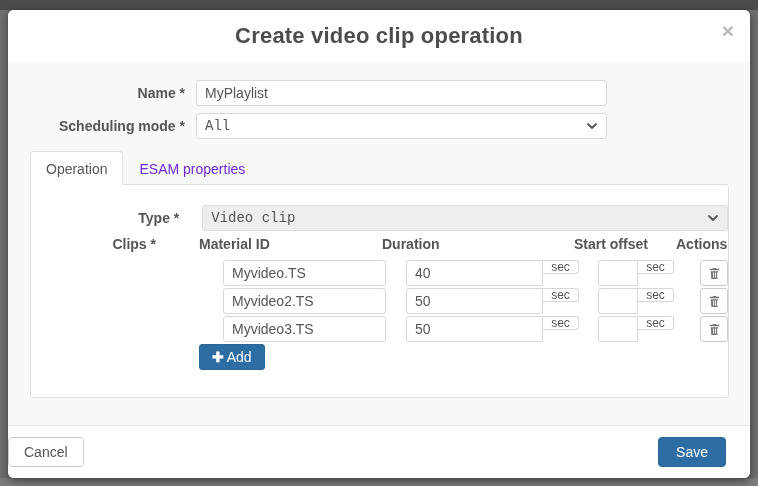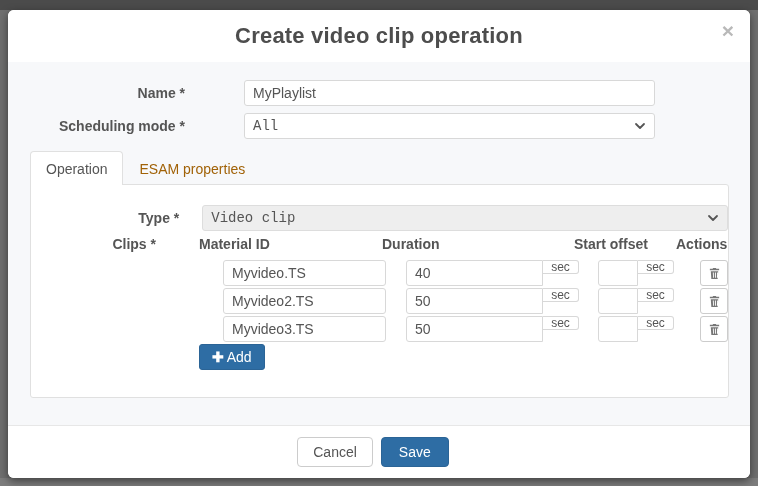--- a/index.html
+++ b/index.html
@@ -32,39 +32,39 @@
     font-size:21px; font-weight:bold; color:#b9b9b9;
     background:none; border:none; cursor:pointer; line-height:1;
   }
   .modal-body { background:#f7f8fa; flex:1 1 auto; padding-top:18px; }
 
   .form-row { display:flex; align-items:center; margin-bottom:7px; padding-left:22px; }
   .form-label {
     width:155px; margin-right:11px; text-align:right;
     font-size:14px; font-weight:bold; color:#555;
   }
-  .control { position:relative; width:411px; height:26px;margin-left:48px; }
+  .control { position:relative; width:411px; height:26px; }
   .text-input, .select-box {
     width:100%; height:26px;
     border:1px solid #d8d8d8; border-radius:3px;
     background:#fff; color:#555;
     font-family:"Liberation Sans", sans-serif; font-size:14px;
     padding:2px 8px; outline:none;
   }
   .select-box { display:flex; align-items:center; justify-content:space-between; cursor:pointer;font-family:Liberation Mono, monospace; }
   .chev { width:12px; height:12px; flex:0 0 auto; color:#555; }
 
   .tabs { display:flex; align-items:flex-end; padding-left:22px; margin-top:12px; }
   .tab {
     font-size:14px; font-weight:normal; padding:9px 15px 8px; cursor:pointer;
     border:1px solid transparent; border-bottom:none;
     margin-bottom:-1px; border-radius:4px 4px 0 0;
   }
   .tab.active { background:#fff; border-color:#e0e0e0; color:#555; }
-  .tab.inactive { color:#a16207; }
+  .tab.inactive { color:#6d28d9; }
 
   .tab-panel {
     margin:0 21px 0 22px; background:#fff;
     border:1px solid #e0e0e0; border-radius:0 3px 3px 3px;
     height:214px; padding:20px 0 0 20px;
   }
   .type-row { display:flex; align-items:center; margin-bottom:3px; }
   .inner-label { width:132px; margin-right:23px; text-align:right; font-size:14px; font-weight:bold; color:#555; }
   .type-control { position:relative; width:541px; height:26px; }
   .select-box.disabled { background:#eee; border-color:#ddd; cursor:default; }
@@ -97,22 +97,22 @@
     margin-top:0; height:26px; padding:0 12px;
     background:#2e6da4; border:1px solid #2b6496; border-radius:3px;
     color:#fff; font-size:14px; cursor:pointer;
     display:inline-flex; align-items:center; gap:3px;
     font-family:"Liberation Sans", sans-serif;
   }
   .add-btn .plus { font-weight:bold; font-size:14px; }
 
   .modal-footer {
     flex:0 0 auto; background:#fff; border-top:1px solid #e7e7e7;
-    height:53px; display:flex; align-items:center; justify-content:center;
-    padding-right:12px; gap:8px;
+    height:53px; display:flex; align-items:center; justify-content:space-between;
+    padding-right:24px; gap:8px;
   }
   .btn { font-family:"Liberation Sans", sans-serif; font-size:14px; border-radius:4px; cursor:pointer; padding:6px 15px; }
   .btn-cancel { background:#fff; border:1px solid #ccc; color:#555; }
   .btn-save { background:#2e6da4; border:1px solid #2b6496; color:#fff; padding:6px 17px; }
 </style>
 </head>
 <body>
 
 <div class="backdrop-top"></div>
 <div class="backdrop-bottom"></div>

